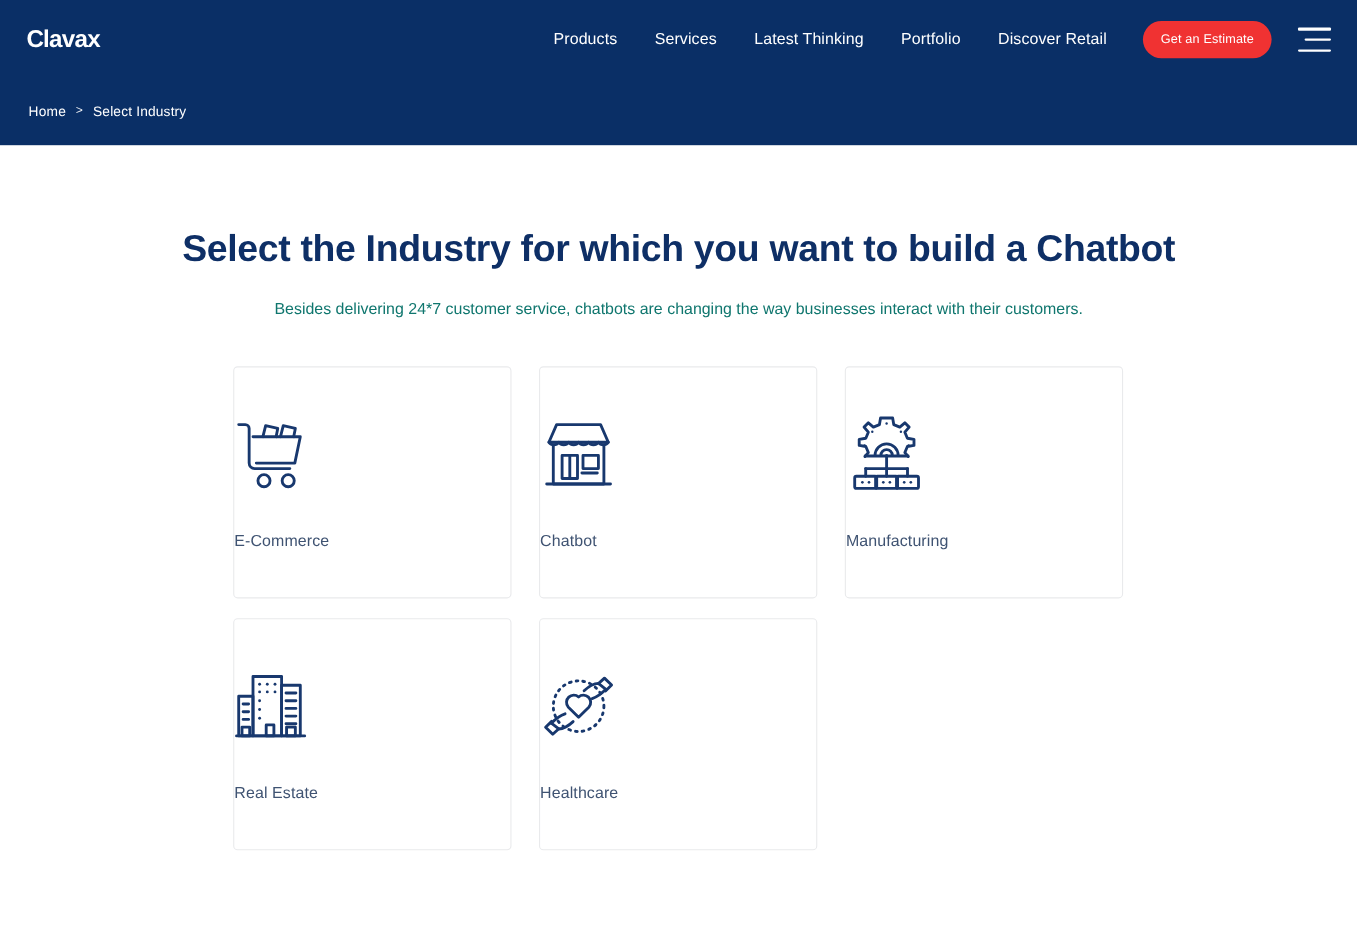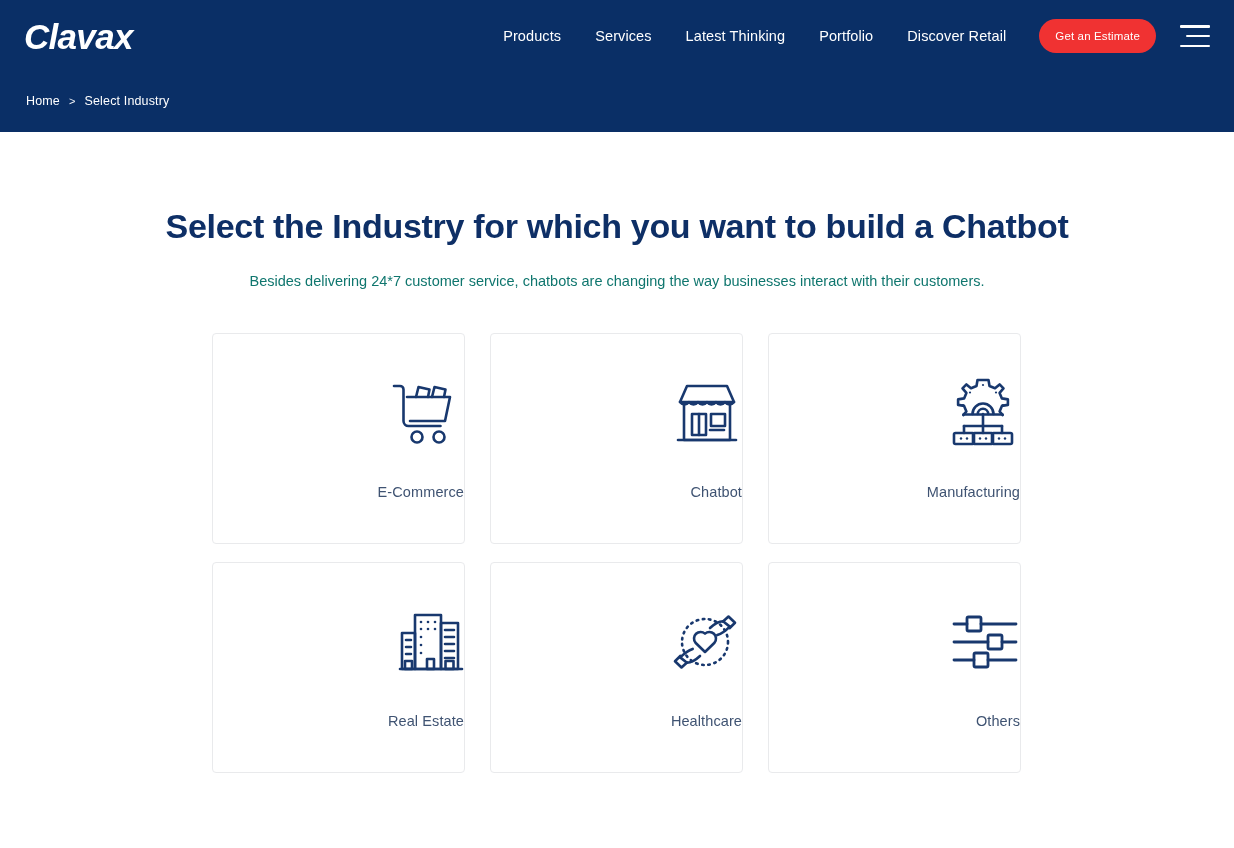--- a/index.html
+++ b/index.html
@@ -23,23 +23,22 @@
     position: relative;
   }
   .header-bar {
     height: 72px;
     display: flex;
     align-items: center;
     padding: 0 22px 0 24px;
   }
   .logo {
     font-family: "Liberation Sans", sans-serif;
-    font-size: 35px;
+    font-size: 22px;
     font-weight: bold;
-    font-style: italic;
     color: #ffffff;
     letter-spacing: -0.7px;
     line-height: 1;
     user-select: none;
   }
   .nav {
     margin-left: auto;
     display: flex;
     align-items: center;
     gap: 0;
@@ -148,21 +147,21 @@
     grid-template-rows: 211px 211px;
     column-gap: 25px;
     row-gap: 18px;
   }
   .card {
     border: 1px solid #e9eaec;
     border-radius: 4px;
     background: #ffffff;
     display: flex;
     flex-direction: column;
-    align-items: flex-end;
+    align-items: flex-start;
     justify-content: center;
     cursor: pointer;
     transition: box-shadow .15s;
   }
   .card-icon {
     height: 86px;
     display: flex;
     align-items: center;
     justify-content: center;
     margin-top: -6px;
@@ -313,31 +312,15 @@
           <path d="M53 13.5 l5.5-5 6.5 6.3 -5.5 5.4"></path>
           <path d="M59.8 18.6 c-3 3-8 7-12.5 8.5"></path>
           <path d="M30 48 c-4.5 4.2-9.2 6.6-13 6.7 l-6.8-5.3"></path>
           <path d="M17 54.5 l-5.5 5 -6.5-6.3 5.5-5.4"></path>
           <path d="M10.2 49.4 c3-3 8-7 12.5-8.5"></path>
         </svg>
       </div>
       <div class="card-label">Healthcare</div>
     </div>
 
-    <div class="card">
-      <div class="card-icon">
-        <svg width="70" height="58" viewBox="0 0 70 58" fill="none" stroke="#18386e" stroke-width="2.8" stroke-linecap="round" stroke-linejoin="round">
-          <path d="M4 11 H17"></path>
-          <path d="M31 11 H66"></path>
-          <rect x="17" y="4" width="14" height="14" rx="1.5"></rect>
-          <path d="M4 29 H38"></path>
-          <path d="M52 29 H66"></path>
-          <rect x="38" y="22" width="14" height="14" rx="1.5"></rect>
-          <path d="M4 47 H24"></path>
-          <path d="M38 47 H66"></path>
-          <rect x="24" y="40" width="14" height="14" rx="1.5"></rect>
-        </svg>
-      </div>
-      <div class="card-label">Others</div>
-    </div>
 
   </div>
 </div>
 
 </body></html>

